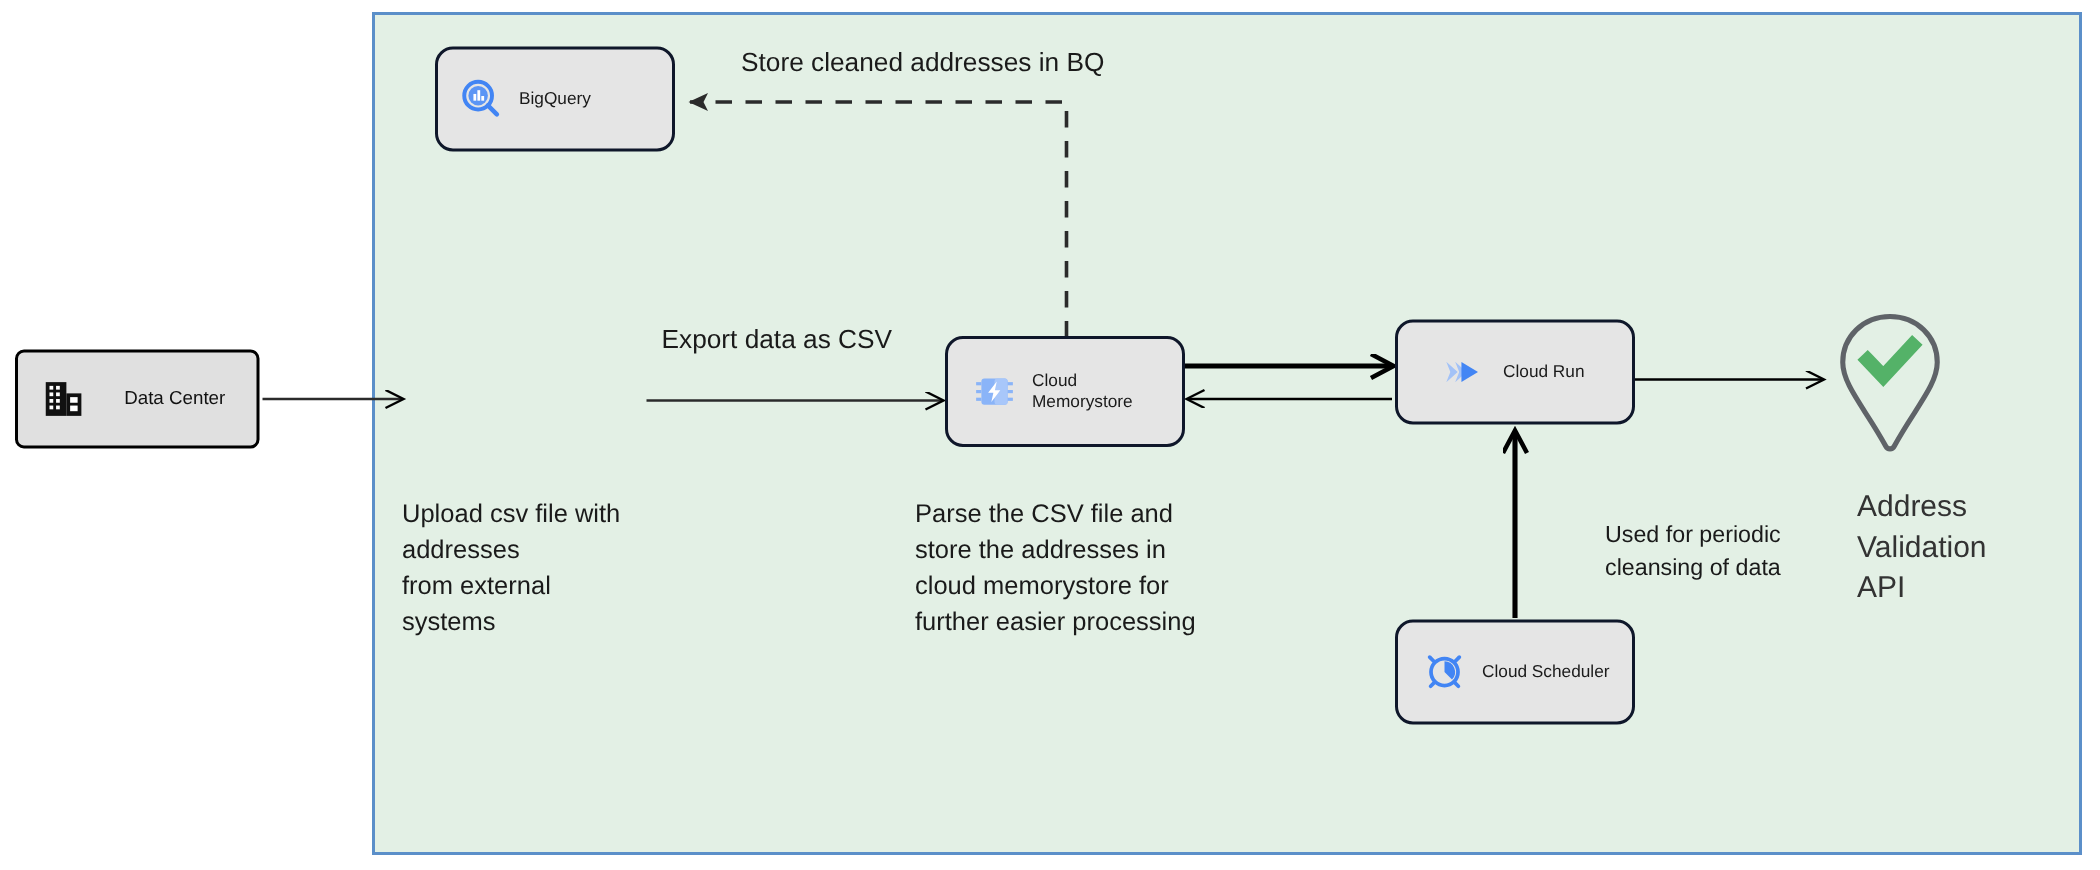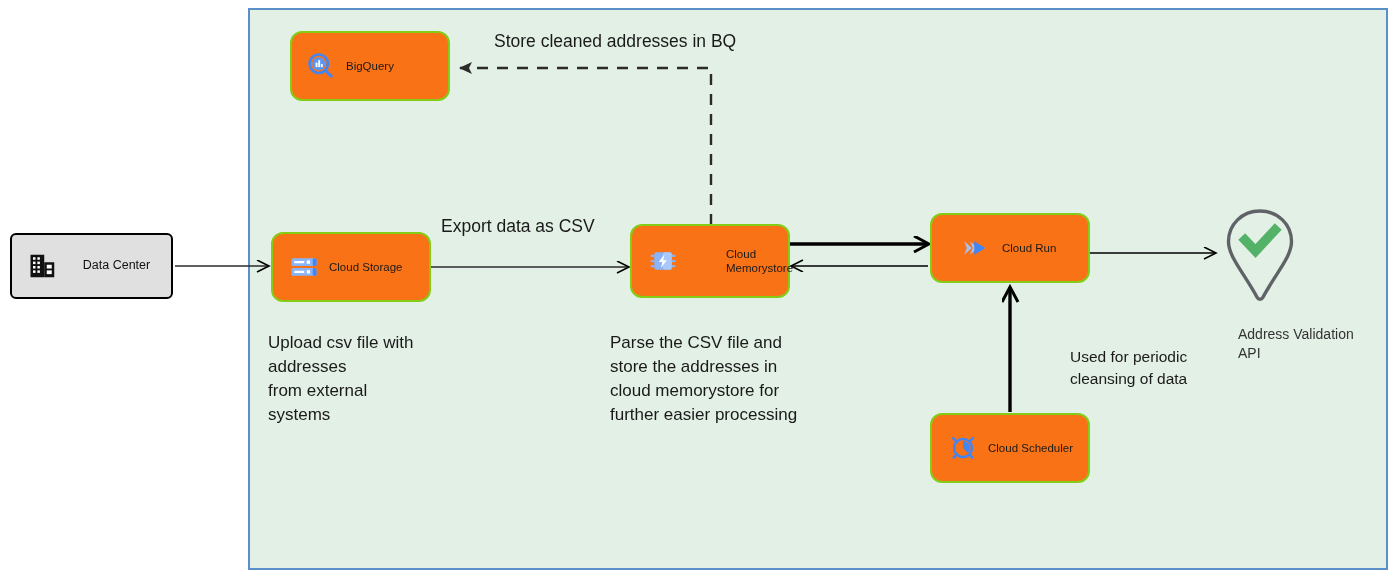--- a/index.html
+++ b/index.html
@@ -35,22 +35,22 @@
     border: 2px solid #5b8fc9;
     box-sizing: border-box;
   }
 
   
   .node {
     position: absolute;
     box-sizing: border-box;
     display: flex;
     align-items: center;
-    background: #f97316;
-    border: 2px solid #84cc16;
+    background: #e5e5e5;
+    border: 2px solid #0f172a;
     border-radius: 12px;
   }
   .node .icon {
     flex: 0 0 auto;
     display: flex;
     align-items: center;
     justify-content: center;
   }
   .node .node-label {
     flex: 1 1 auto;
@@ -81,21 +81,21 @@
     white-space: pre-line;
   }
   .edge-label {
     position: absolute;
     font-size: 17.5px;
     color: #1a1a1a;
     white-space: nowrap;
   }
   .pin-label {
     position: absolute;
-    font-size: 14px;
+    font-size: 20px;
     color: #333333;
     line-height: 1.35;
     white-space: pre-line;
   }
 
   
   .pin {
     position: absolute;
   }
 </style>
@@ -175,37 +175,22 @@
         <circle cx="10.2" cy="10.2" r="5.2" fill="#5b95f5"></circle>
         <rect x="7.7" y="9.3" width="1.5" height="3.6" fill="#ffffff"></rect>
         <rect x="9.8" y="7.3" width="1.5" height="5.6" fill="#ffffff"></rect>
         <rect x="11.9" y="10.4" width="1.5" height="2.5" fill="#ffffff"></rect>
         <line x1="15.4" y1="15.4" x2="20.2" y2="20.2" stroke="#4285f4" stroke-width="2.4" stroke-linecap="round"></line>
       </svg>
     </span>
     <span class="node-label" style="padding-left:10px;">BigQuery</span>
   </div>
 
-  <div class="node" style="left:271px; top:232px; width:160px; height:70px; padding-left:16px;">
-    <span class="icon">
-      <svg width="30" height="30" viewBox="0 0 24 24">
-        <rect x="2" y="5" width="20" height="6.2" rx="1.2" fill="#8ab4f8"></rect>
-        <rect x="2" y="12.8" width="20" height="6.2" rx="1.2" fill="#8ab4f8"></rect>
-        <rect x="4.2" y="7.2" width="8" height="1.8" fill="#ffffff"></rect>
-        <rect x="4.2" y="15" width="8" height="1.8" fill="#ffffff"></rect>
-        <rect x="14.2" y="6.8" width="2.6" height="2.6" fill="#ffffff"></rect>
-        <rect x="14.2" y="14.6" width="2.6" height="2.6" fill="#ffffff"></rect>
-        <rect x="19" y="5" width="3" height="6.2" rx="1.2" fill="#4285f4"></rect>
-        <rect x="19" y="12.8" width="3" height="6.2" rx="1.2" fill="#4285f4"></rect>
-      </svg>
-    </span>
-    <span class="node-label" style="padding-left:10px;">Cloud Storage</span>
-  </div>
-
-  <div class="node" style="left:630px; top:224px; width:160px; height:74px; padding-left:16px;gap:38px;">
+
+  <div class="node" style="left:630px; top:224px; width:160px; height:74px; padding-left:16px;">
     <span class="icon">
       <svg width="30" height="30" viewBox="0 0 24 24">
         <rect x="5" y="5" width="14" height="14" rx="1.6" fill="#8ab4f8"></rect>
         <rect x="12" y="5" width="7" height="14" rx="1.6" fill="#a8c7fa"></rect>
         <rect x="2.2" y="7" width="2.8" height="1.7" fill="#8ab4f8"></rect>
         <rect x="2.2" y="11.2" width="2.8" height="1.7" fill="#8ab4f8"></rect>
         <rect x="2.2" y="15.3" width="2.8" height="1.7" fill="#8ab4f8"></rect>
         <rect x="19" y="7" width="2.8" height="1.7" fill="#8ab4f8"></rect>
         <rect x="19" y="11.2" width="2.8" height="1.7" fill="#8ab4f8"></rect>
         <rect x="19" y="15.3" width="2.8" height="1.7" fill="#8ab4f8"></rect>

